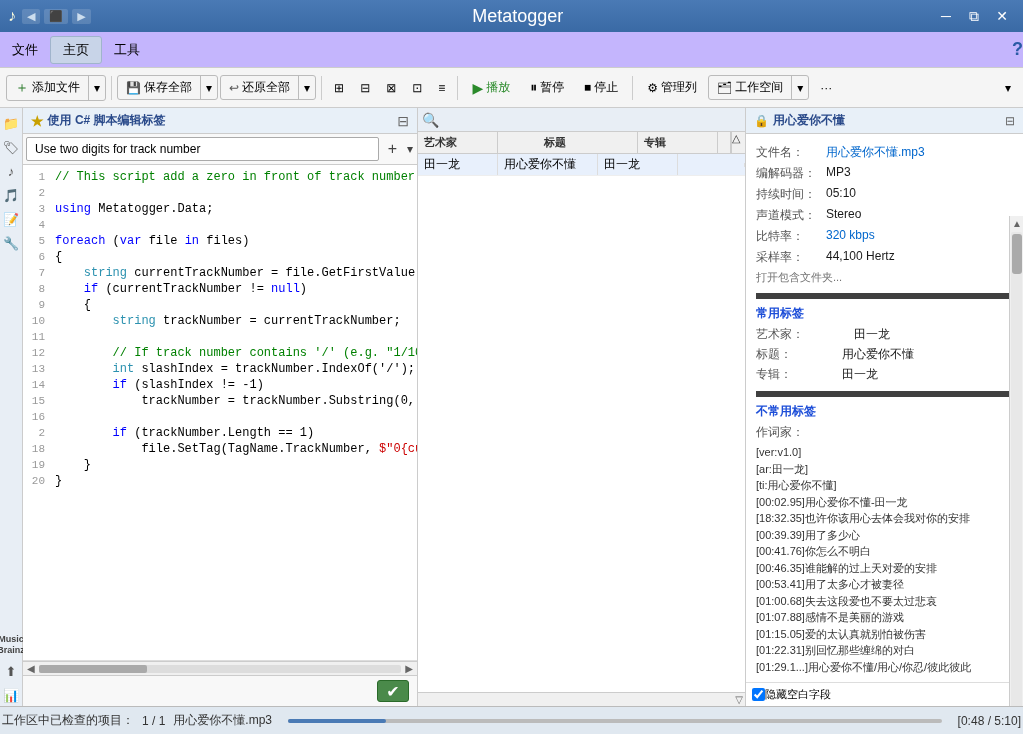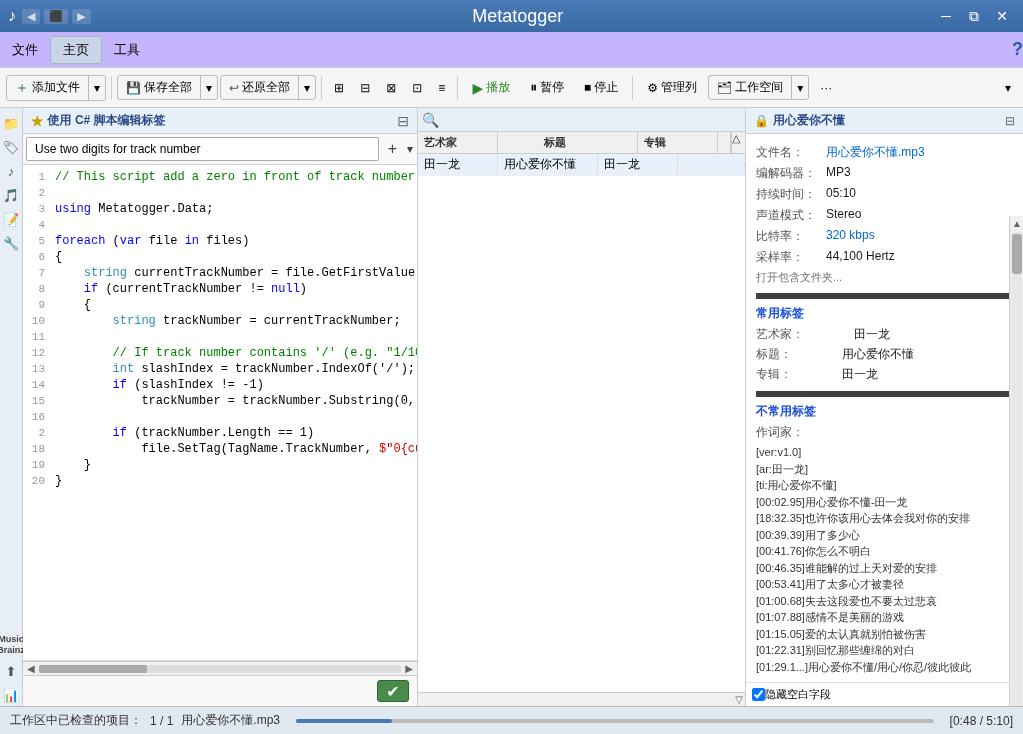--- a/index.html
+++ b/index.html
@@ -252,21 +252,21 @@
       color: white;
       font-size: 16px;
     }
 
     
     .status-bar {
       background: #e0e8f0;
       height: 28px;
       display: flex;
       align-items: center;
-      padding: 0 10px;
+      padding: 0 2px;
       border-top: 1px solid #bbb;
       font-size: 12px;
       color: #333;
       gap: 8px;
     }
     .status-progress {
       flex: 1;
       height: 4px;
       background: #bbb;
       border-radius: 2px;

